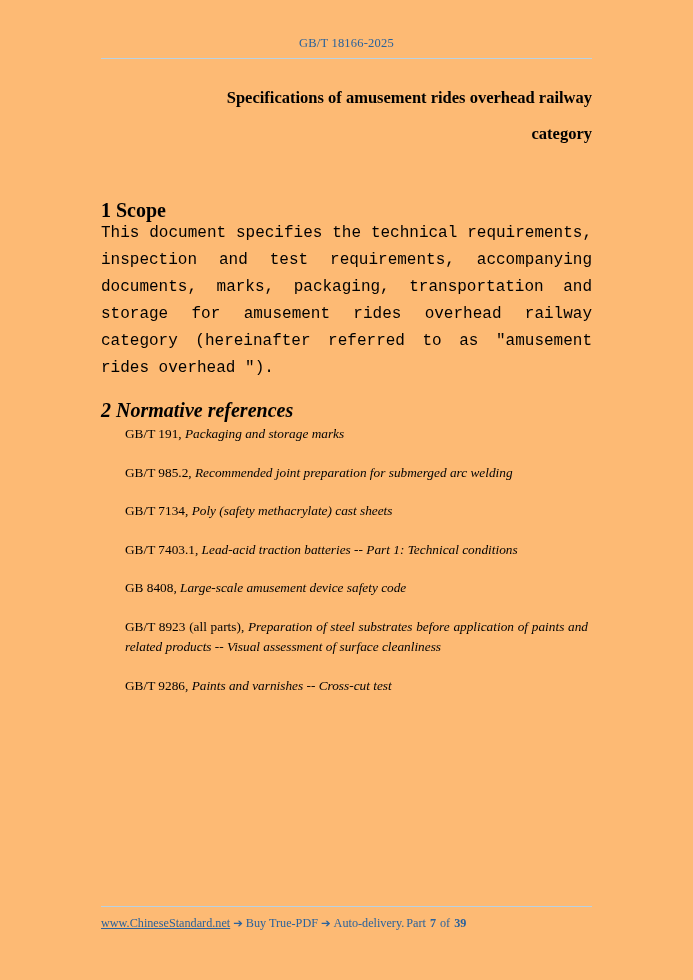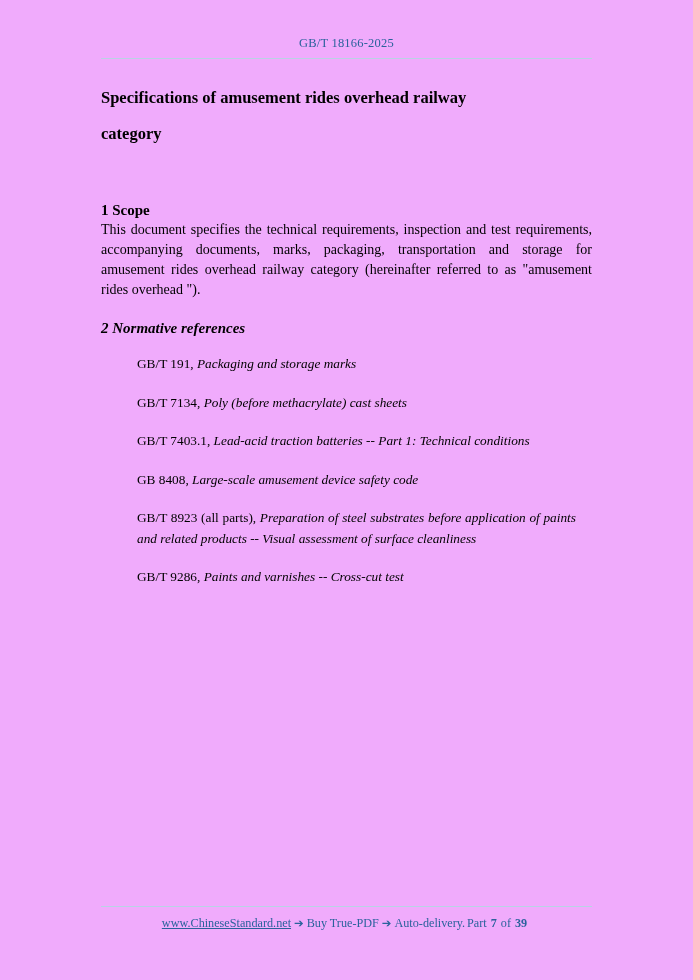--- a/index.html
+++ b/index.html
@@ -15,21 +15,21 @@
     color: #000000;
     overflow: hidden;
   }
 
   .page {
     position: absolute;
     left: 0;
     top: 0;
     width: 693px;
     height: 980px;
-    background: #f0abfc;
+    background: #fdba74;
   }
 
   
   .header {
     position: absolute;
     left: 101px;
     top: 33px;
     width: 491px;
     text-align: center;
   }
@@ -48,55 +48,56 @@
   }
   .rule-top { top: 58px; }
   .rule-bottom { top: 906px; }
 
   
   .doc-title {
     position: absolute;
     left: 101px;
     top: 80px;
     width: 491px;
-    text-align: left;
+    text-align: right;
     font-size: 16.5px;
     font-weight: bold;
     line-height: 36px;
   }
 
   
   .content {
     position: absolute;
     left: 101px;
     top: 200px;
     width: 491px;
   }
 
   h2.section-heading {
-    font-size: 15px;
+    font-size: 20px;
     font-weight: bold;
     margin: 0;
     padding: 0;
     line-height: 20px;
   }
   .sec-scope { margin-bottom: 24px; }
   .sec-normref { margin-top: 29px; margin-bottom: 24px; font-style: italic; }
 
   p.body-text {
-    font-size: 14px;
-    line-height: 20px;
+    font-size: 16px;
+    line-height: 27px;
     margin: 0 0 18px 0;
     text-align: justify;
     text-justify: inter-word;
+    font-family: Liberation Mono, monospace;
   }
   p.body-text:last-child { margin-bottom: 0; }
 
   .ref-list {
-    margin: 16px;
+    margin: 4px;
     padding: 0;
     list-style: none;
   }
   .ref-item {
     font-size: 13.3px;
     line-height: 20.5px;
     margin: 0 0 18px 20px;
     text-align: justify;
     text-justify: inter-word;
   }
@@ -110,21 +111,21 @@
   
   .footer {
     position: absolute;
     left: 101px;
     top: 916px;
     width: 491px;
     font-size: 12.2px;
     color: #2a629c;
     display: flex;
     align-items: baseline;
-    justify-content: center;
+    justify-content: flex-start;
   }
   .footer-left {
     white-space: nowrap;
   }
   .footer-url {
     color: #2a629c;
     text-decoration: underline;
   }
   .footer-arrow {
     color: #2a629c;
@@ -165,21 +166,24 @@
     <h2 class="section-heading sec-scope">1 Scope</h2>
     <p class="body-text">This document specifies the technical requirements, inspection and test requirements, accompanying documents, marks, packaging, transportation and storage for amusement rides overhead railway category (hereinafter referred to as "amusement rides overhead ").</p>
 
     <h2 class="section-heading sec-normref">2 Normative references</h2>
 
     <ul class="ref-list">
       <li class="ref-item">
         <span class="ref-code">GB/T 191, </span><span class="ref-title">Packaging and storage marks</span>
       </li>
       <li class="ref-item">
-        <span class="ref-code">GB/T 7134, </span><span class="ref-title">Poly (before methacrylate) cast sheets</span>
+        <span class="ref-code">GB/T 985.2, </span><span class="ref-title">Recommended joint preparation for submerged arc welding</span>
+      </li>
+      <li class="ref-item">
+        <span class="ref-code">GB/T 7134, </span><span class="ref-title">Poly (safety methacrylate) cast sheets</span>
       </li>
       <li class="ref-item">
         <span class="ref-code">GB/T 7403.1, </span><span class="ref-title">Lead-acid traction batteries -- Part 1: Technical conditions</span>
       </li>
       <li class="ref-item">
         <span class="ref-code">GB 8408, </span><span class="ref-title">Large-scale amusement device safety code</span>
       </li>
       <li class="ref-item">
         <span class="ref-code">GB/T 8923 (all parts), </span><span class="ref-title">Preparation of steel substrates before application of paints and related products -- Visual assessment of surface cleanliness</span>
       </li>

